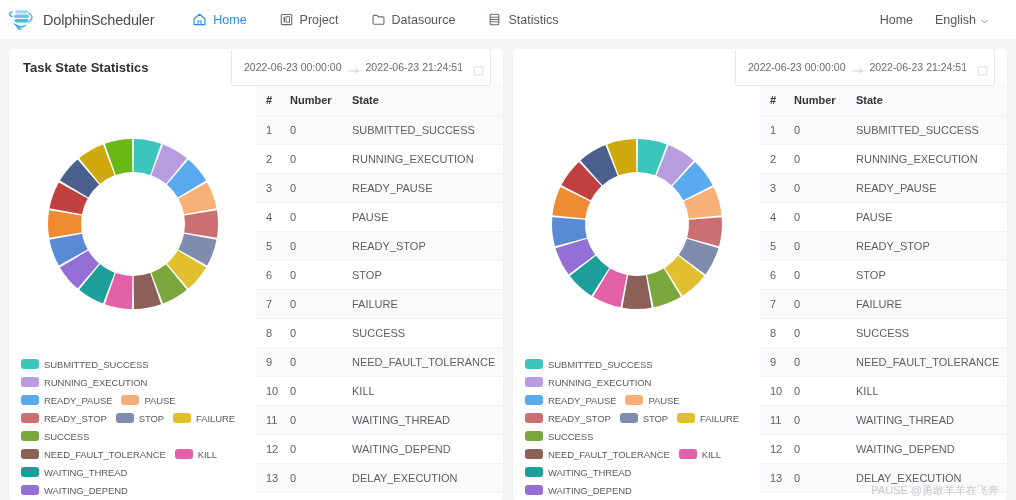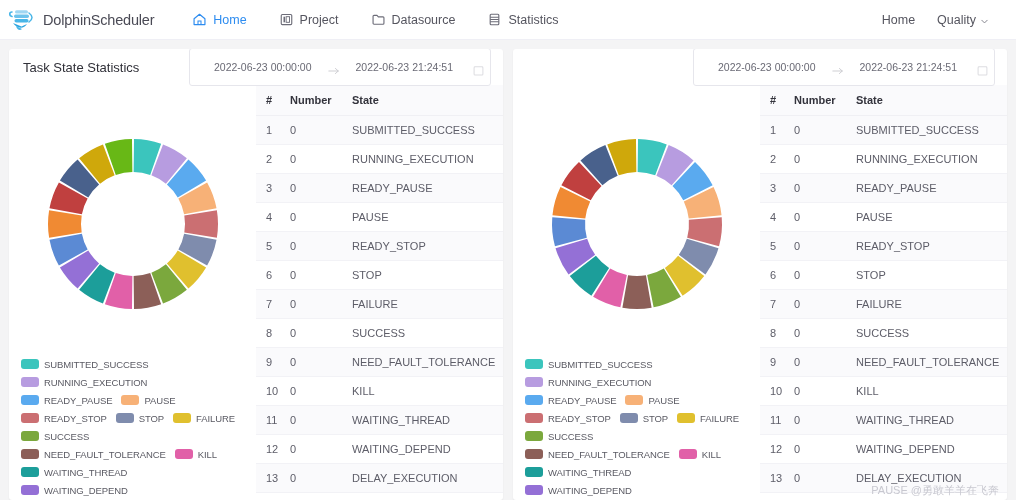--- a/index.html
+++ b/index.html
@@ -99,34 +99,34 @@
   .panel-head {
     height: 36px;
     display: flex;
     align-items: center;
     padding: 0 12px 0 14px;
     flex: none;
     position: relative;
   }
   .panel-title {
     font-size: 13px;
-    font-weight: normal;
+    font-weight: bold;
     color: #303038;
     white-space: nowrap;
   }
   .daterange {
     margin-left: auto;
     display: flex;
     align-items: center;
     height: 38px;
     border: 1px solid #e6e6ec;
     border-radius: 3px;
-    padding: 0 6px 0 20px;
+    padding: 0 6px 0 8px;
     background: #fff;
-    gap: 12px;
+    gap: 2px;
     cursor: pointer;
   }
   .dr-val {
     font-size: 10.5px;
     color: #6a6a75;
     white-space: nowrap;
     padding: 0 4px;
   }
   .dr-arrow { width: 12px; height: 10px; flex: none; display: block; opacity: .55;}
   .dr-cal { width: 11px; height: 11px; flex:none; display:block; margin-left: 4px; opacity:.4;}
@@ -288,21 +288,21 @@
     </div>
 
 
   </div>
 
   <div class="topbar-right">
     <div class="tr-item">
       <span>Home</span>
     </div>
     <div class="tr-item">
-      <span>Quality</span>
+      <span>English</span>
       <span class="caret">
         <svg viewBox="0 0 10 10" width="9" height="9">
             <path d="M2 3.6 L5 6.6 L8 3.6" fill="none" stroke="#86868f" stroke-width="1.1" stroke-linecap="round" stroke-linejoin="round"></path>
           </svg>
       </span>
     </div>
 
   </div>
 </div>
 

